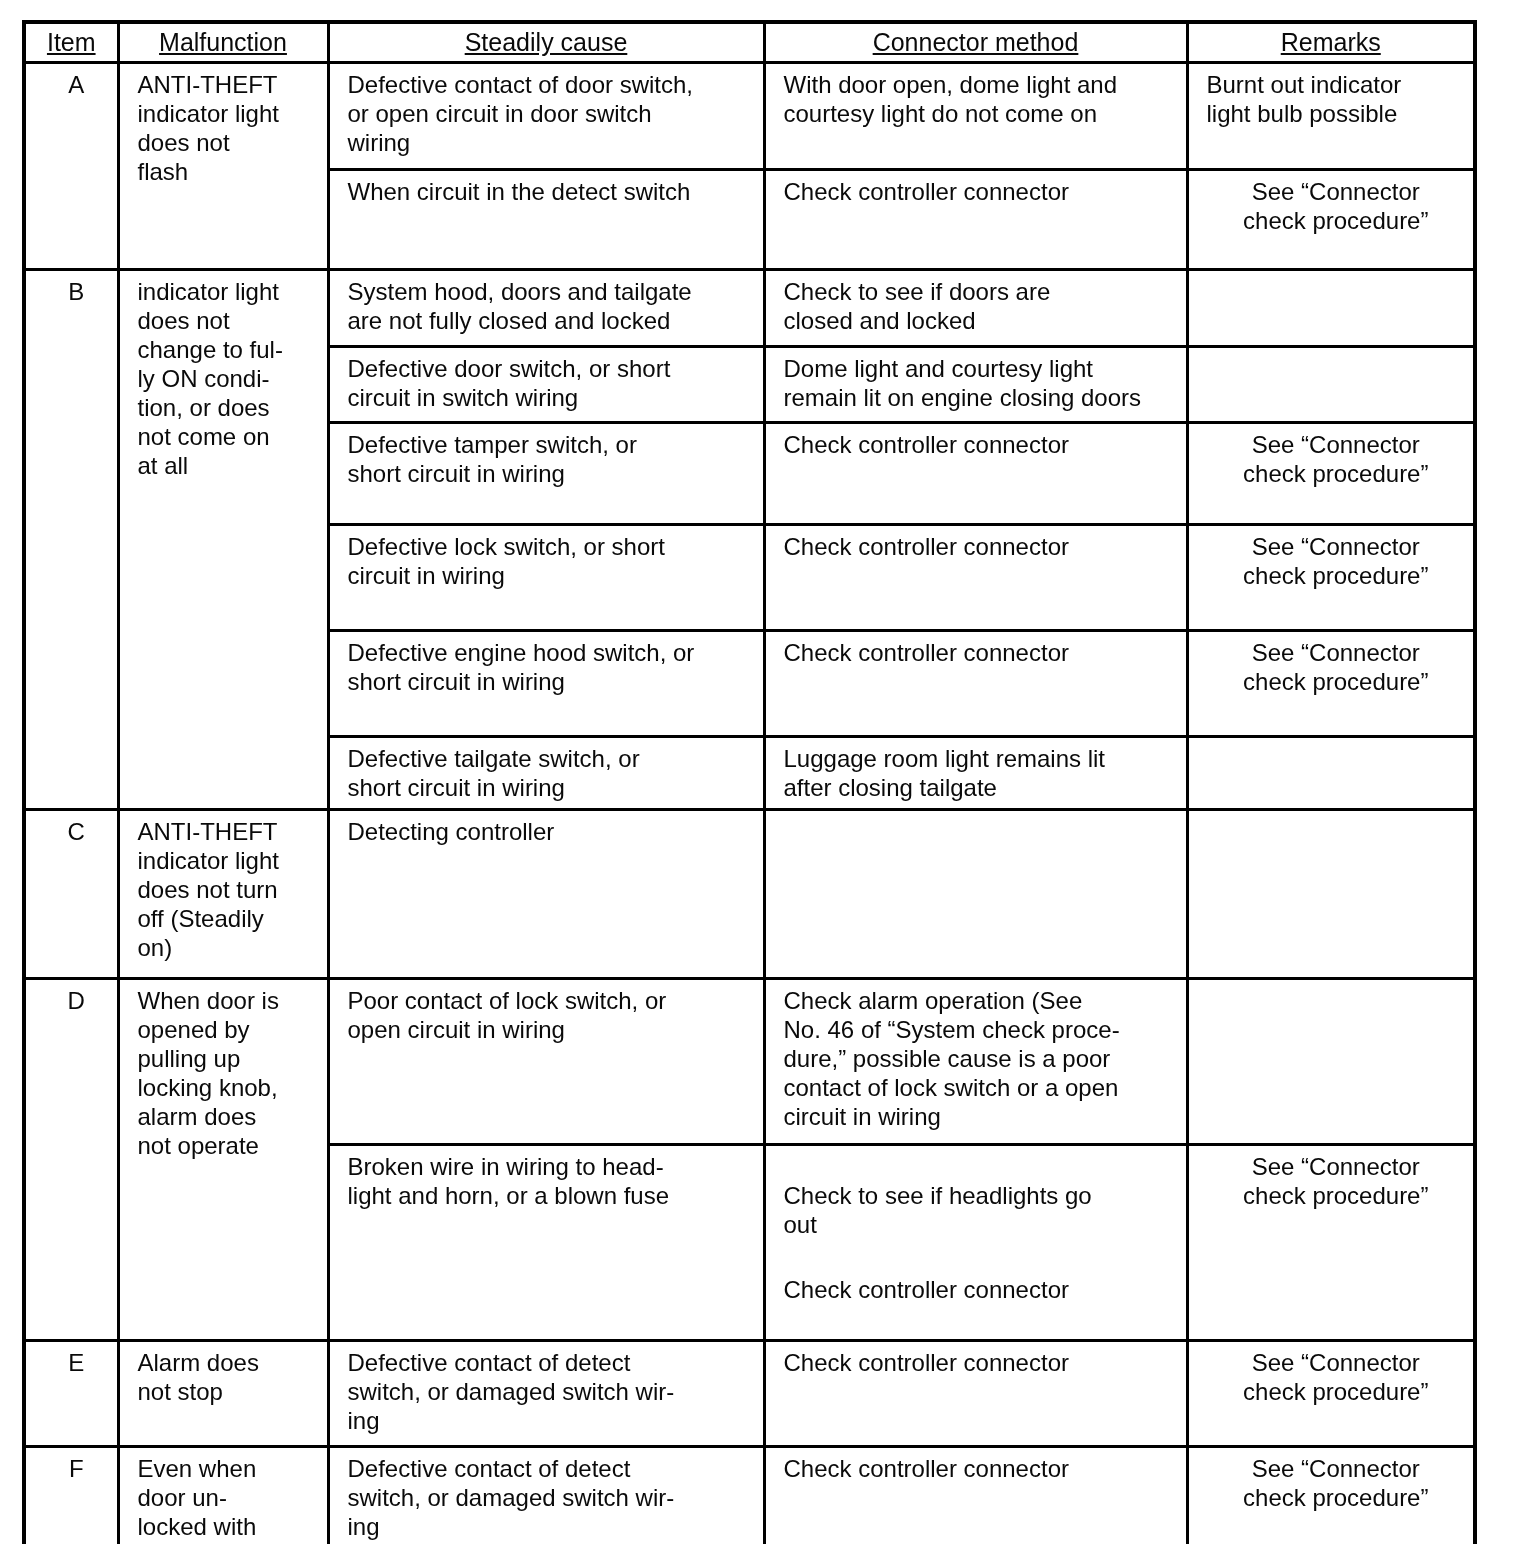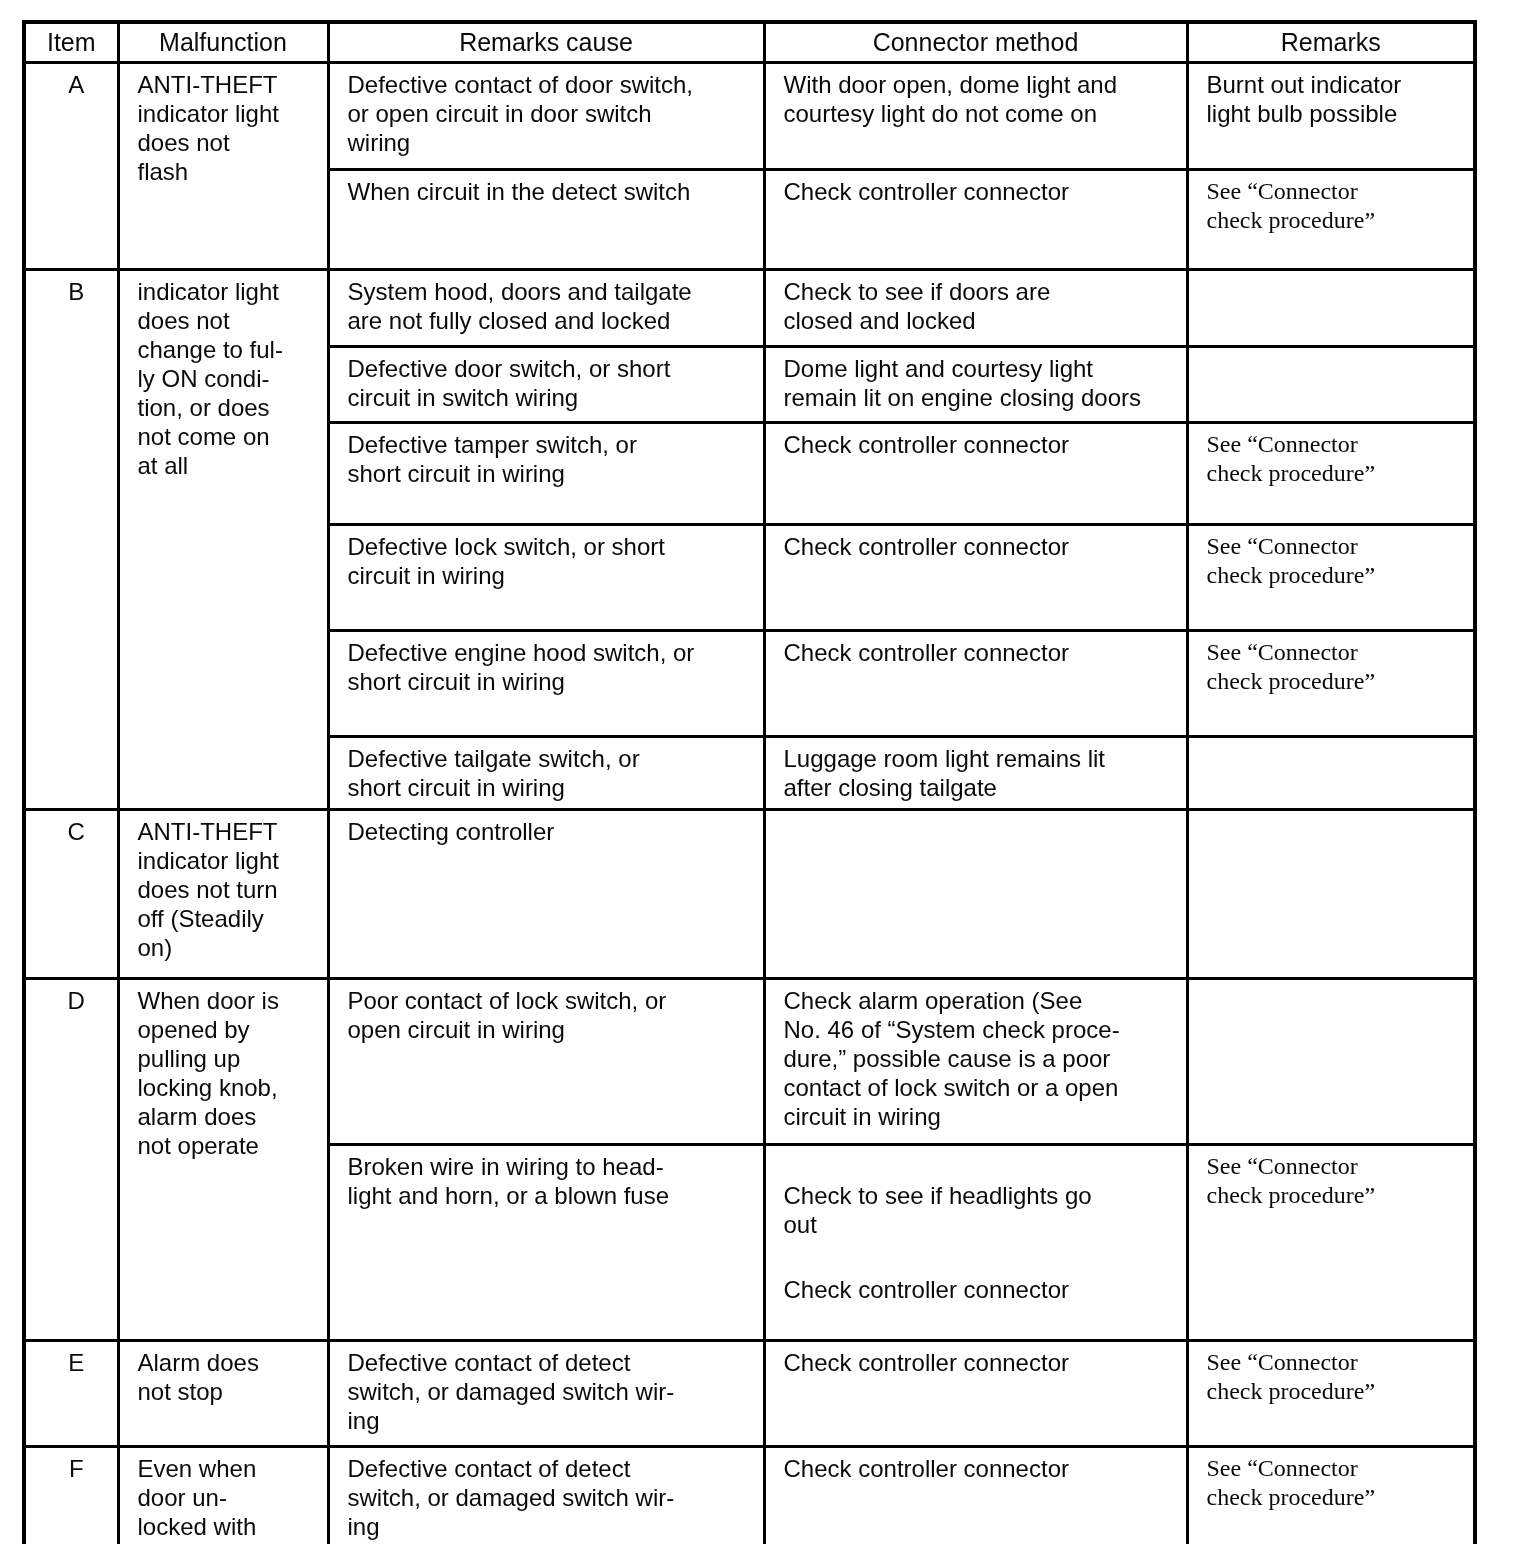--- a/index.html
+++ b/index.html
@@ -33,35 +33,36 @@
     white-space:pre-line;
     overflow:hidden;
     font-weight:normal;
   }
   table.trouble{border:4px solid #000;}
   table.trouble th{
     vertical-align:middle;
     padding:4px 6px;
     font-size:25px;
     white-space:nowrap;
+    text-decoration:underline;
   }
   td.item-cell{
     text-align:center;
     vertical-align:middle;
     font-size:26px;
     padding:4px;
   }
   td.malf-cell{
     vertical-align:middle;
     padding-left:22px;
     padding-right:4px;
     margin-left:36px;
   }
   td.remarks-cell{padding-left:10px;padding-right:10px;}
-  td.remarks-center{padding-left:6px;padding-right:6px;font-family:Liberation Serif, serif;}
+  td.remarks-center{text-align:center;padding-left:6px;padding-right:6px;}
   .method-para2{margin-top:7px;white-space:pre-line;}
   
   tr.rh-head{height:38px}
   tr.rh-a1{height:107px}  tr.rh-a2{height:100px}
   tr.rh-b1{height:77px}   tr.rh-b2{height:76px}
   tr.rh-b3{height:102px}  tr.rh-b4{height:106px}
   tr.rh-b5{height:106px}  tr.rh-b6{height:71px}
   tr.rh-c1{height:169px}
   tr.rh-d1{height:166px}  tr.rh-d2{height:104px}
   tr.rh-e1{height:106px}
@@ -77,21 +78,21 @@
       <col style="width:210px">
       <col style="width:436px">
       <col style="width:423px">
       <col style="width:288px">
     </colgroup>
 
     <tbody>
         <tr class="rh-head">
       <th>Item</th>
       <th>Malfunction</th>
-      <th>Remarks cause</th>
+      <th>Steadily cause</th>
       <th>Connector method</th>
       <th>Remarks</th>
     </tr>
 
     <tr class="rh-a1">
       <td class="item-cell" rowspan="2">A</td>
       <td class="malf-cell" rowspan="2">ANTI-THEFT
 indicator light
 does not
 flash</td>

